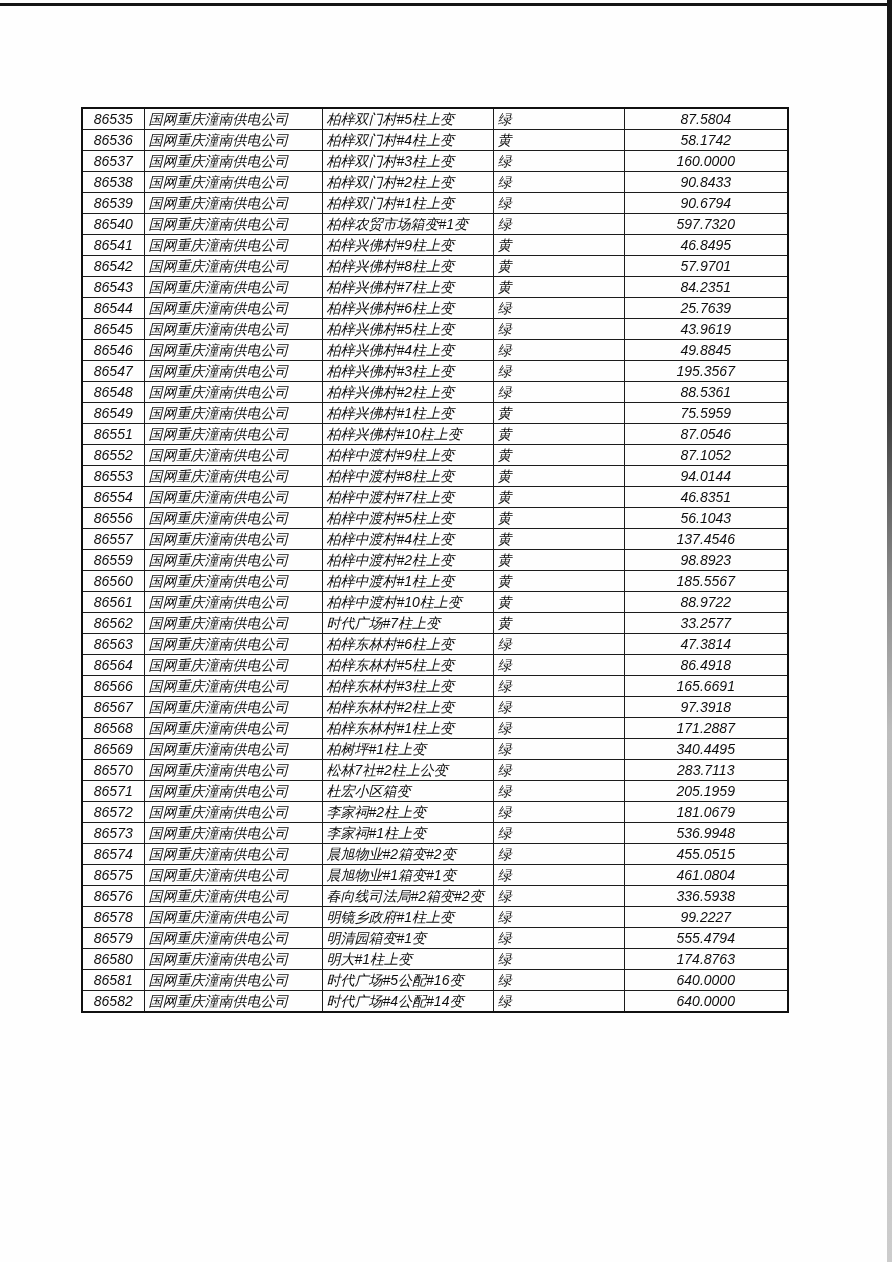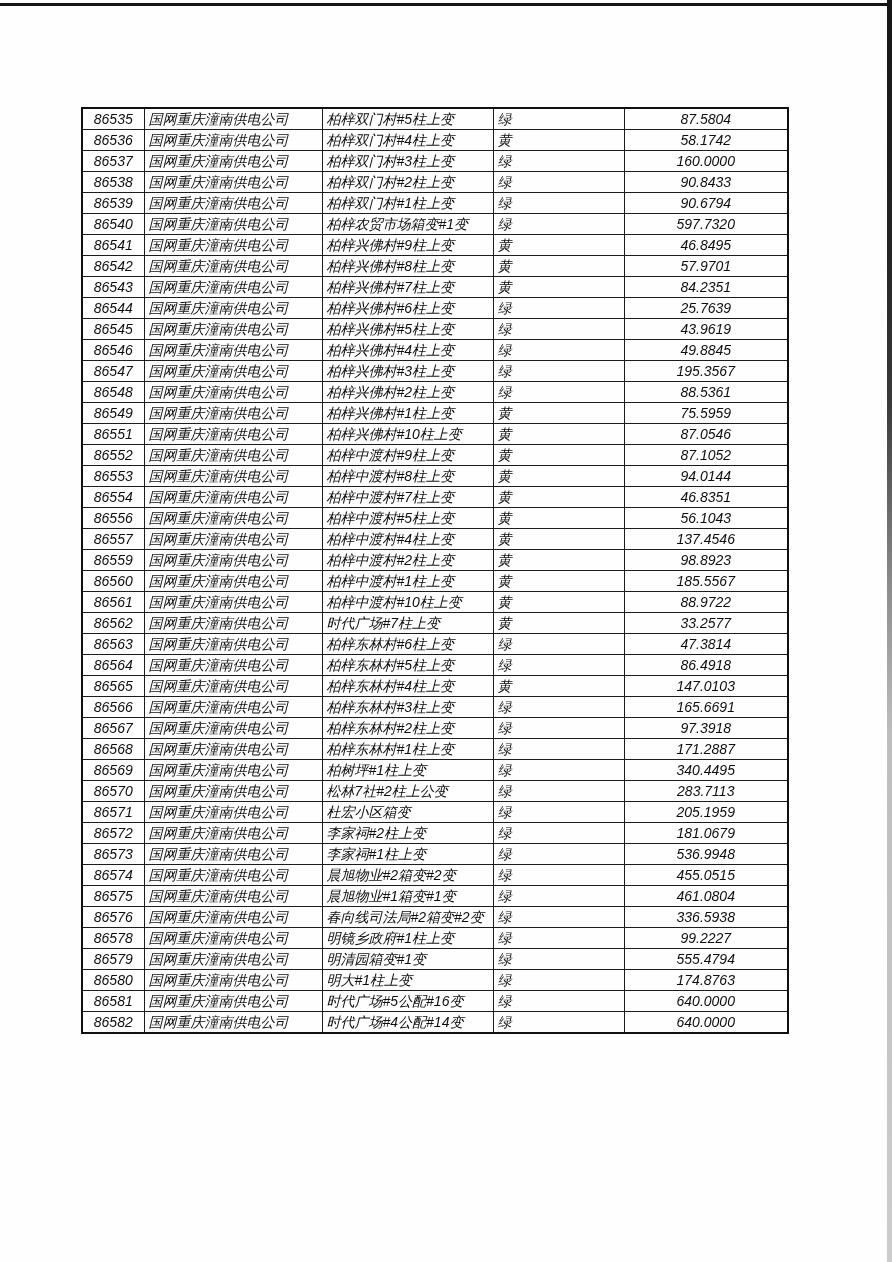--- a/index.html
+++ b/index.html
@@ -264,27 +264,20 @@
           <td class="align-center">47.3814</td>
         </tr>
         <tr>
           <td class="align-center">86564</td>
           <td class="align-left">国网重庆潼南供电公司</td>
           <td class="align-left">柏梓东林村#5柱上变</td>
           <td class="align-left">绿</td>
           <td class="align-center">86.4918</td>
         </tr>
         <tr>
-          <td class="align-center">86565</td>
-          <td class="align-left">国网重庆潼南供电公司</td>
-          <td class="align-left">柏梓东林村#4柱上变</td>
-          <td class="align-left">黄</td>
-          <td class="align-center">147.0103</td>
-        </tr>
-        <tr>
           <td class="align-center">86566</td>
           <td class="align-left">国网重庆潼南供电公司</td>
           <td class="align-left">柏梓东林村#3柱上变</td>
           <td class="align-left">绿</td>
           <td class="align-center">165.6691</td>
         </tr>
         <tr>
           <td class="align-center">86567</td>
           <td class="align-left">国网重庆潼南供电公司</td>
           <td class="align-left">柏梓东林村#2柱上变</td>

